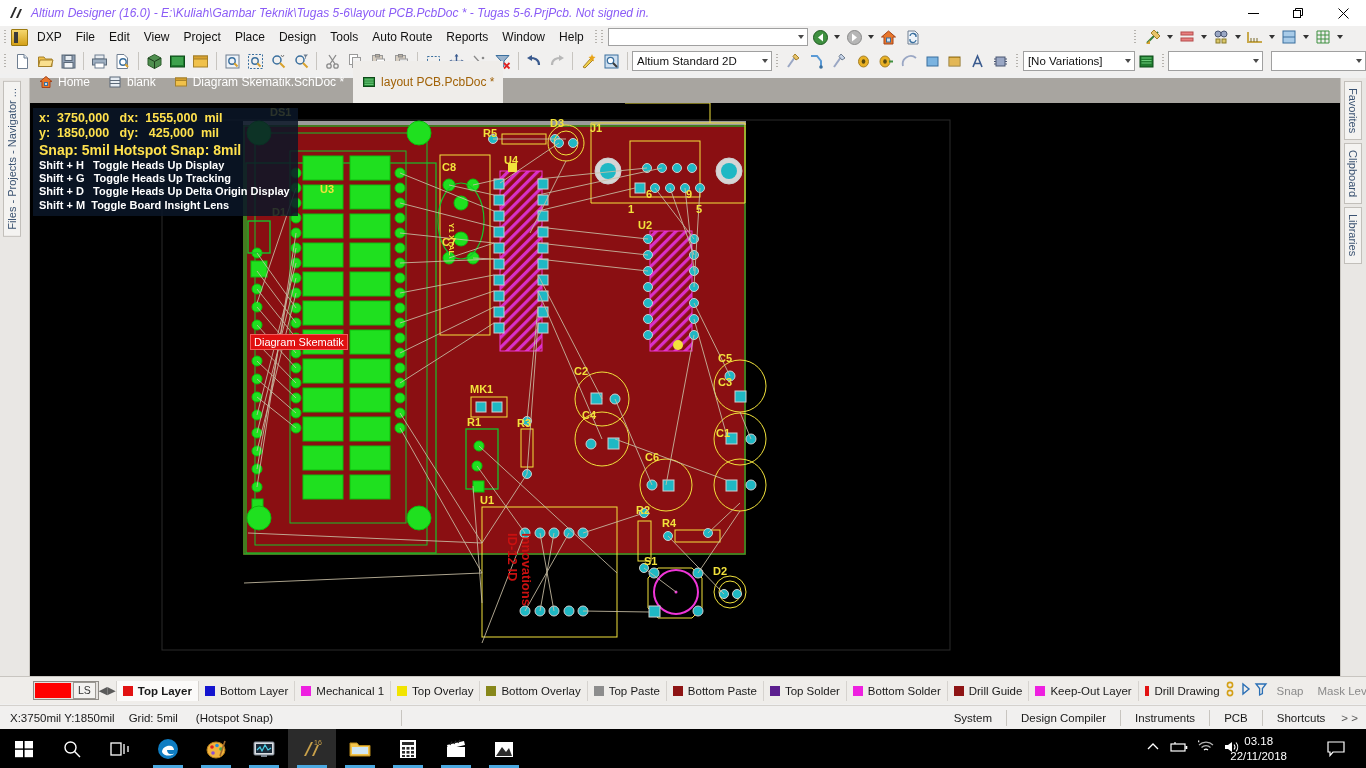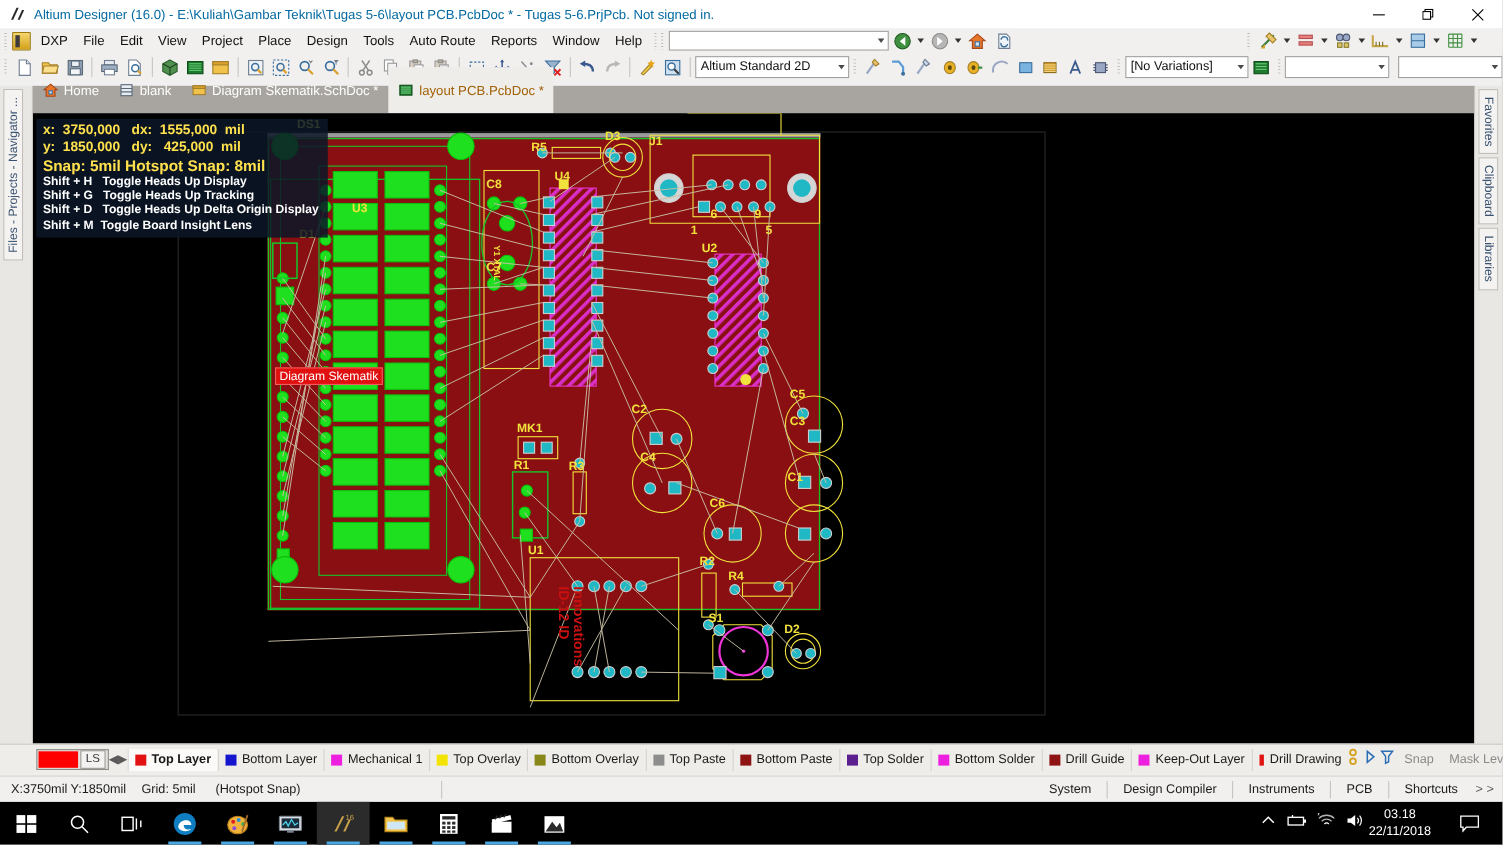--- a/index.html
+++ b/index.html
@@ -16,21 +16,21 @@
   .titlebar {
     position: absolute; left: 0; top: 0; width: 1366px; height: 26px;
     background: #ffffff; display: flex; align-items: center;
   }
   .tb-icon {
     width: 22px; height: 22px; margin-left: 5px; margin-right: 4px;
     display: flex; align-items: center; justify-content: center;
     font-weight: bold; font-size: 13px; color: #2b2b2b;
     font-family: "Liberation Serif", serif;
   }
-  .tb-title { font-size: 12px; color: #0369a1; white-space: nowrap; }
+  .tb-title { font-size: 12px; color: #8b5cf6; white-space: nowrap; font-style: italic; }
   .tb-buttons { position: absolute; right: 0; top: 0; height: 26px; display: flex; }
   .tb-btn {
     width: 45px; height: 26px; display: flex; align-items: center;
     justify-content: center; font-size: 12px; color: #000;
   }
   .tb-btn svg { display: block; }
 
   
   .menubar {
     position: absolute; left: 0; top: 26px; width: 1366px; height: 22px;
@@ -168,21 +168,21 @@
   .tk-item {
     width: 48px; height: 39px; display: flex; align-items: center;
     justify-content: center; position: relative;
   }
   .tk-item.running::after {
     content: ""; position: absolute; bottom: 0; left: 9px; width: 30px; height: 3px;
     background: #4aa8e0;
   }
   .tk-item.active { background: #2b2b2b; }
   .tk-clock {
-    position: absolute; right: 65px; top: 0; height: 39px;
+    position: absolute; right: 79px; top: 0; height: 39px;
     display: flex; flex-direction: column; align-items: center;
     justify-content: center; color: #fff; font-size: 11.5px; line-height: 1.3;
   }
   .tk-tray {
     position: absolute; right: 125px; top: 0; height: 39px;
     display: flex; align-items: center; gap: 9px; color: #fff;
   }
   .tk-action {
     position: absolute; right: 8px; top: 0; width: 44px; height: 39px;
     display: flex; align-items: center; justify-content: center;

